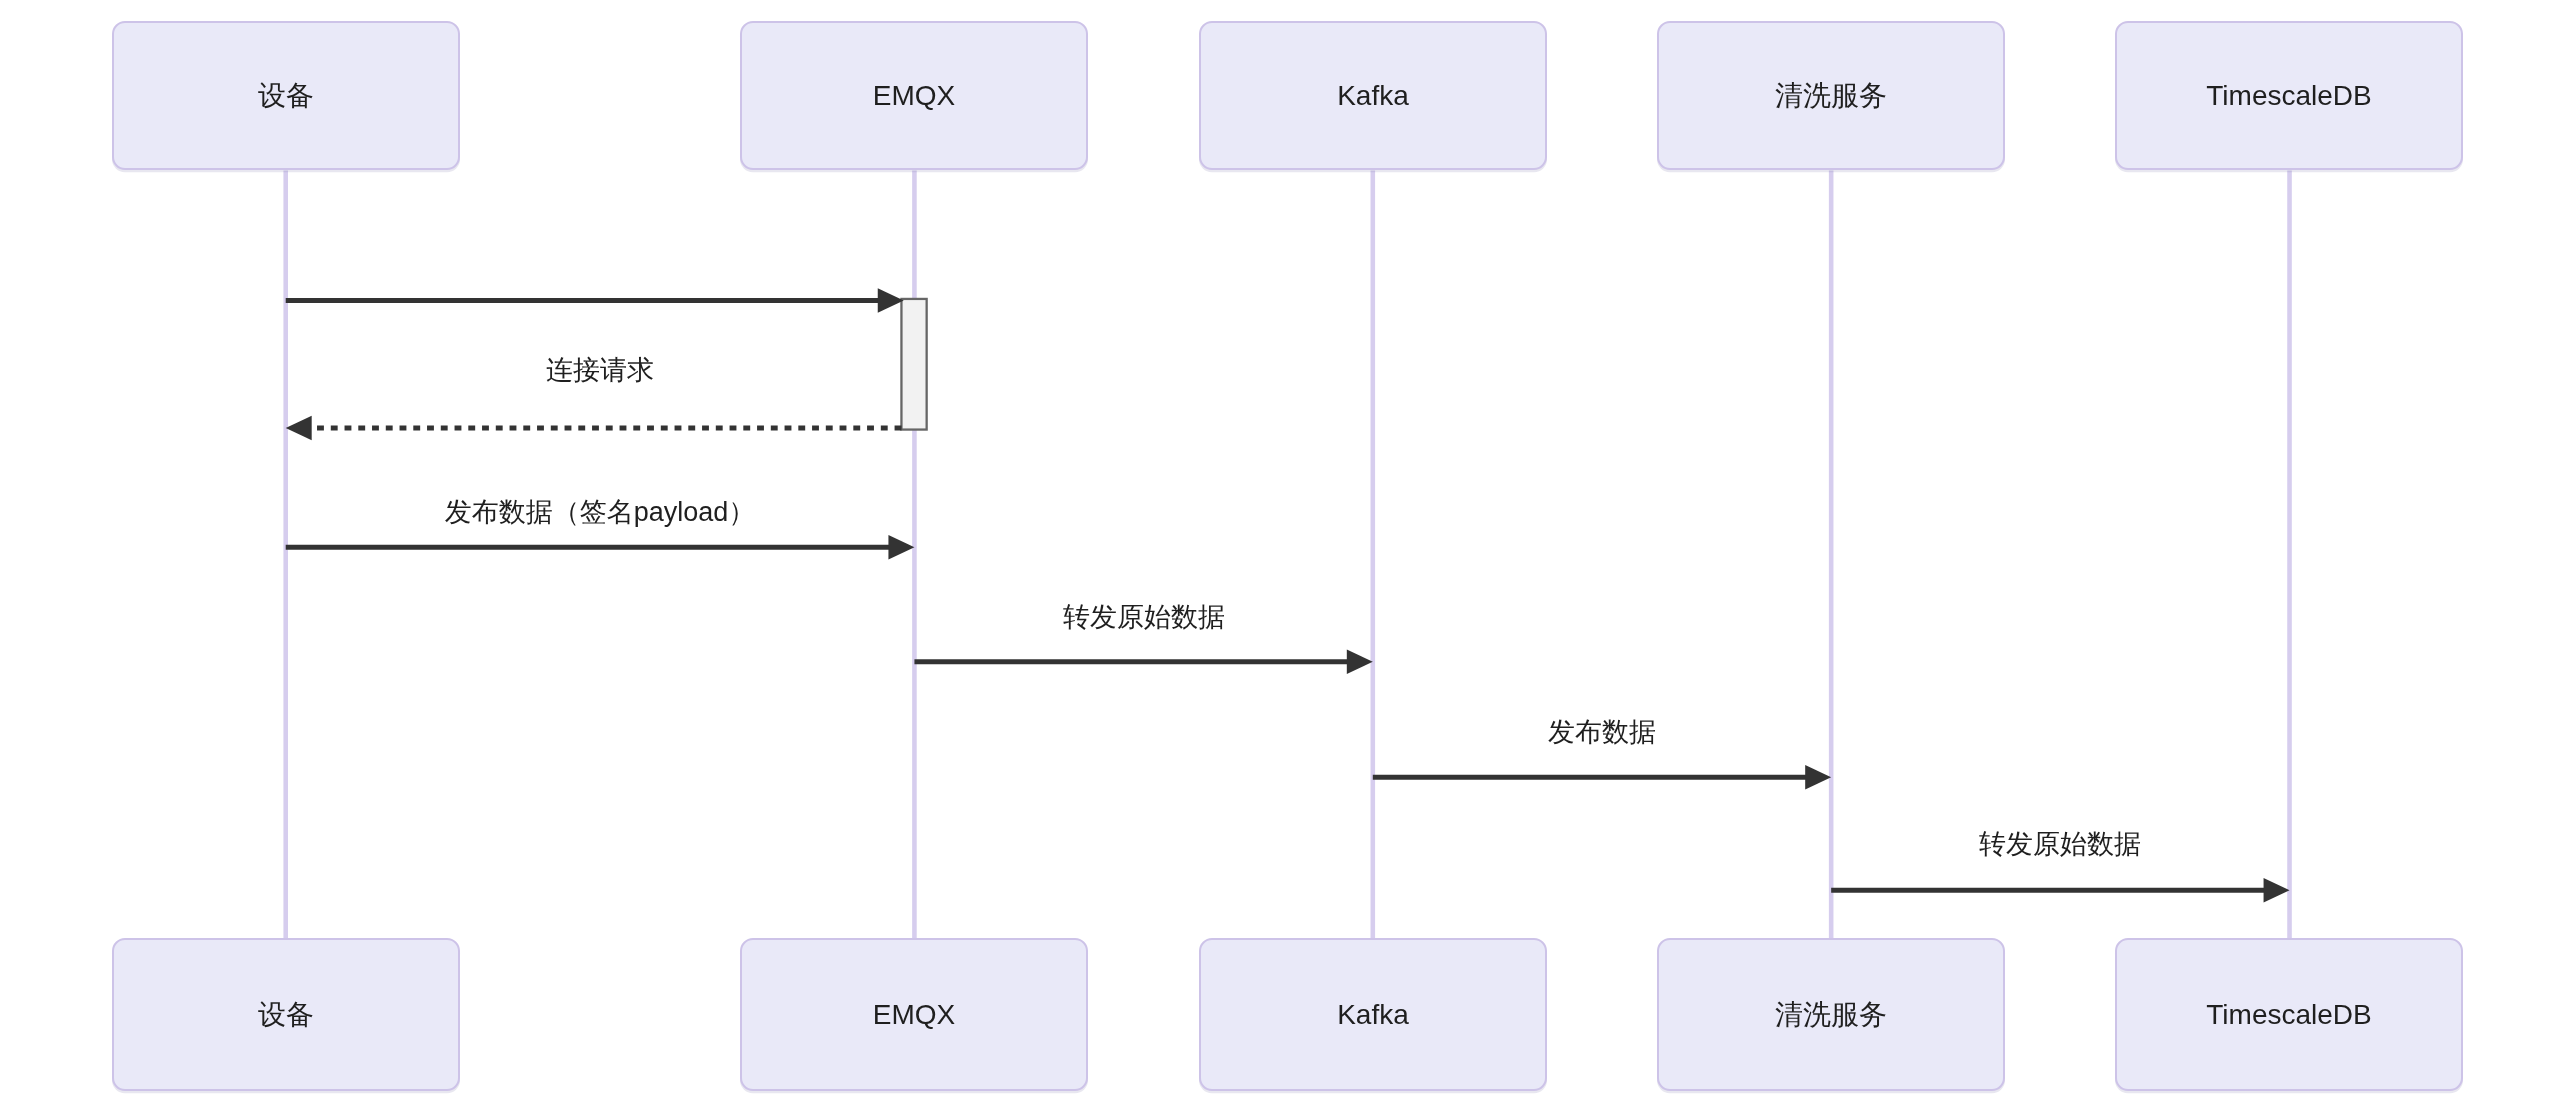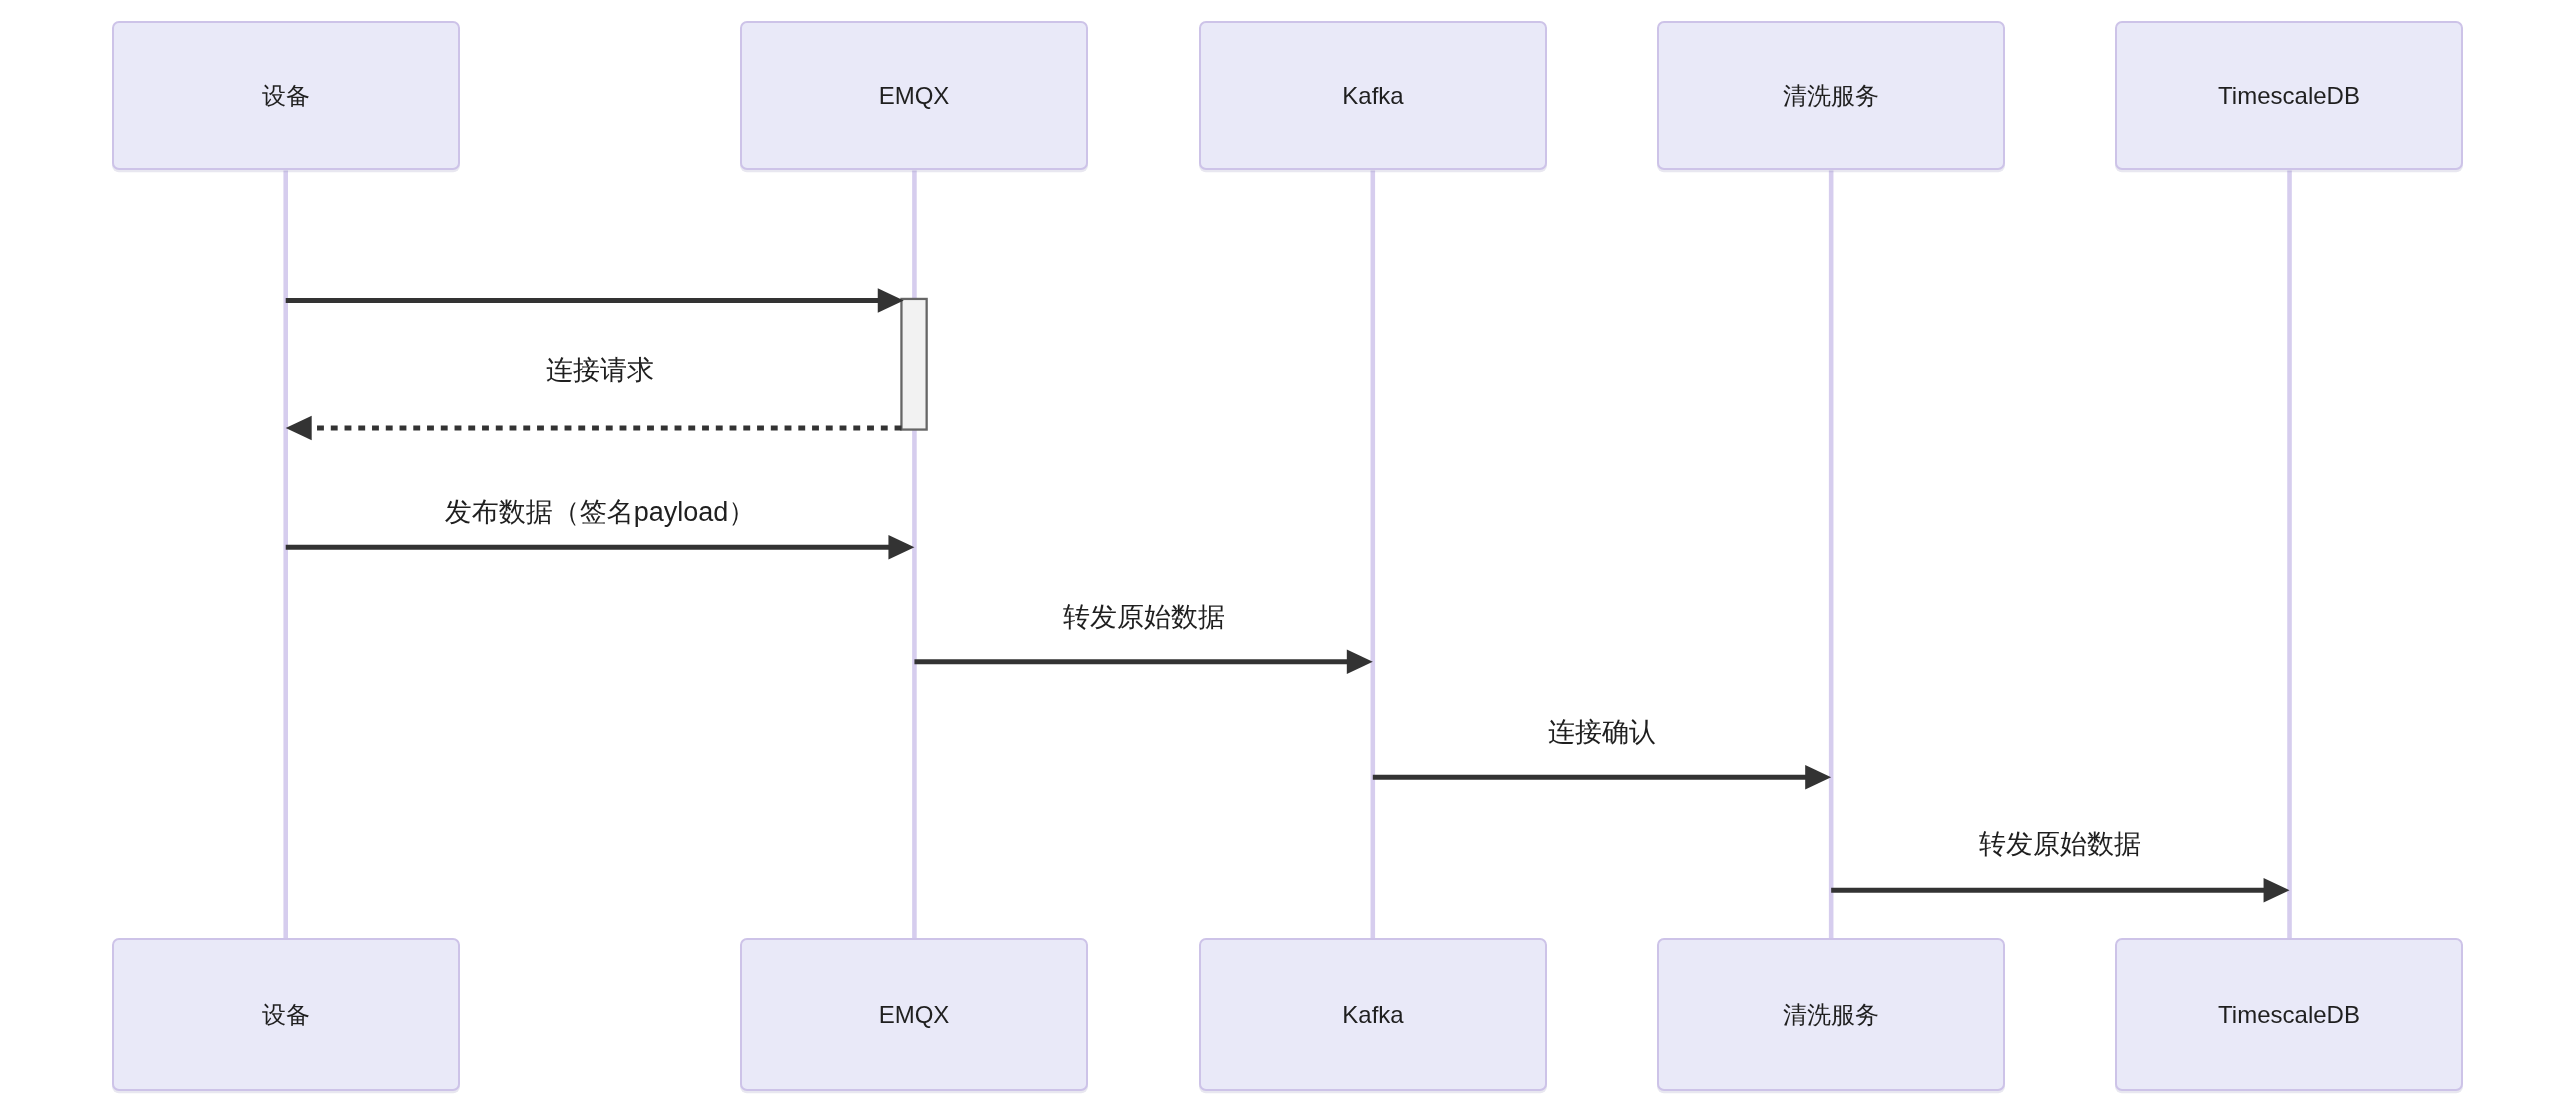--- a/index.html
+++ b/index.html
@@ -29,25 +29,25 @@
     left: 0; top: 0;
     width: 2576px;
     height: 1112px;
   }
   .actor {
     position: absolute;
     width: 348px;
     height: 149px;
     background: var(--actor-fill);
     border: 2.3px solid var(--actor-border);
-    border-radius: 7px;
+    border-radius: 13px;
     display: flex;
     align-items: center;
     justify-content: center;
-    font-size: 24px;
+    font-size: 28px;
     color: var(--text);
     box-shadow: 0 2.3px 0 rgba(130, 120, 170, 0.18);
   }
   .actor.top { top: 21.4px; }
   .actor.bottom { top: 938px; height: 153px; }
   .msg {
     position: absolute;
     transform: translate(-50%, -50%);
     font-size: 27px;
     color: var(--text);
@@ -117,17 +117,17 @@
   <div class="actor bottom" style="left:1657px">
     <span>清洗服务</span>
   </div>
   <div class="actor bottom" style="left:2115px">
     <span>TimescaleDB</span>
   </div>
 
   <div class="msg" style="left:600px;  top:370px">连接请求</div>
   <div class="msg" style="left:600px;  top:512px">发布数据（签名payload）</div>
   <div class="msg" style="left:1144px; top:617px">转发原始数据</div>
-  <div class="msg" style="left:1602px; top:732px">连接确认</div>
+  <div class="msg" style="left:1602px; top:732px">发布数据</div>
   <div class="msg" style="left:2060px; top:844px">转发原始数据</div>
 
 </div>
 
 
 </body></html>

